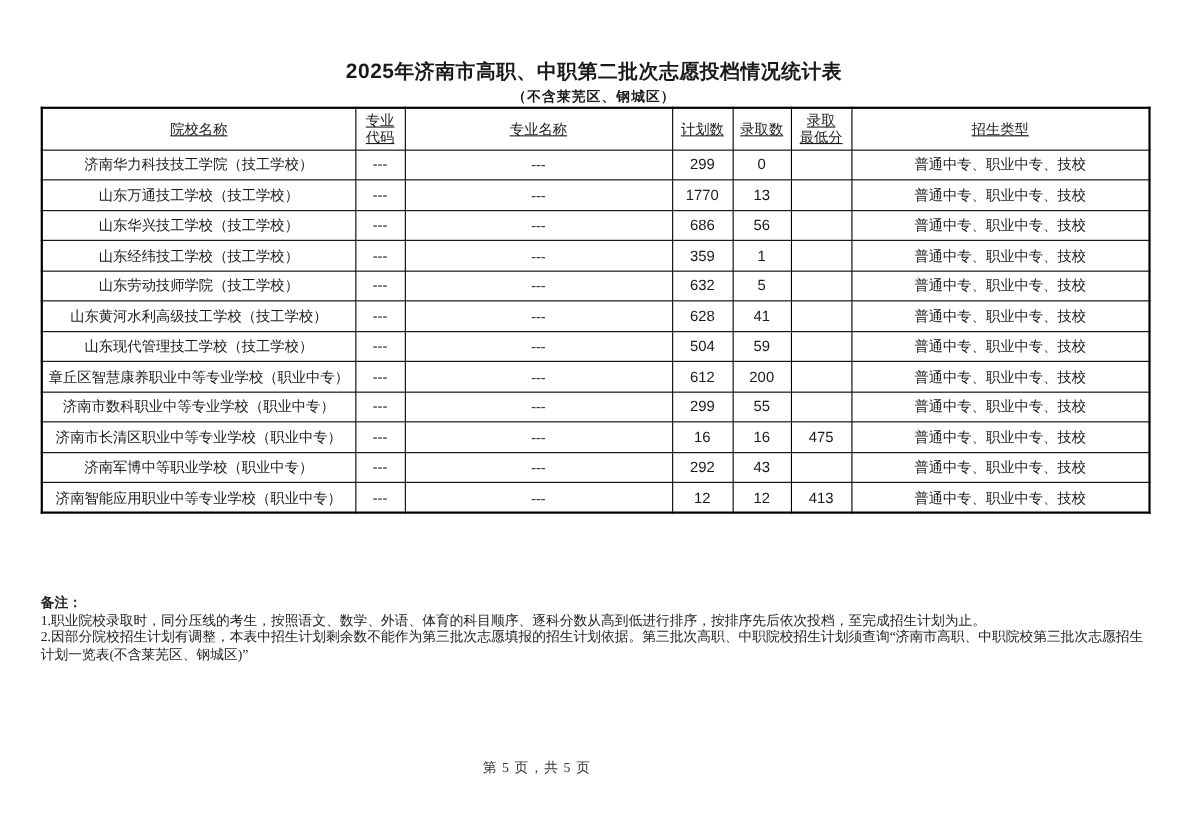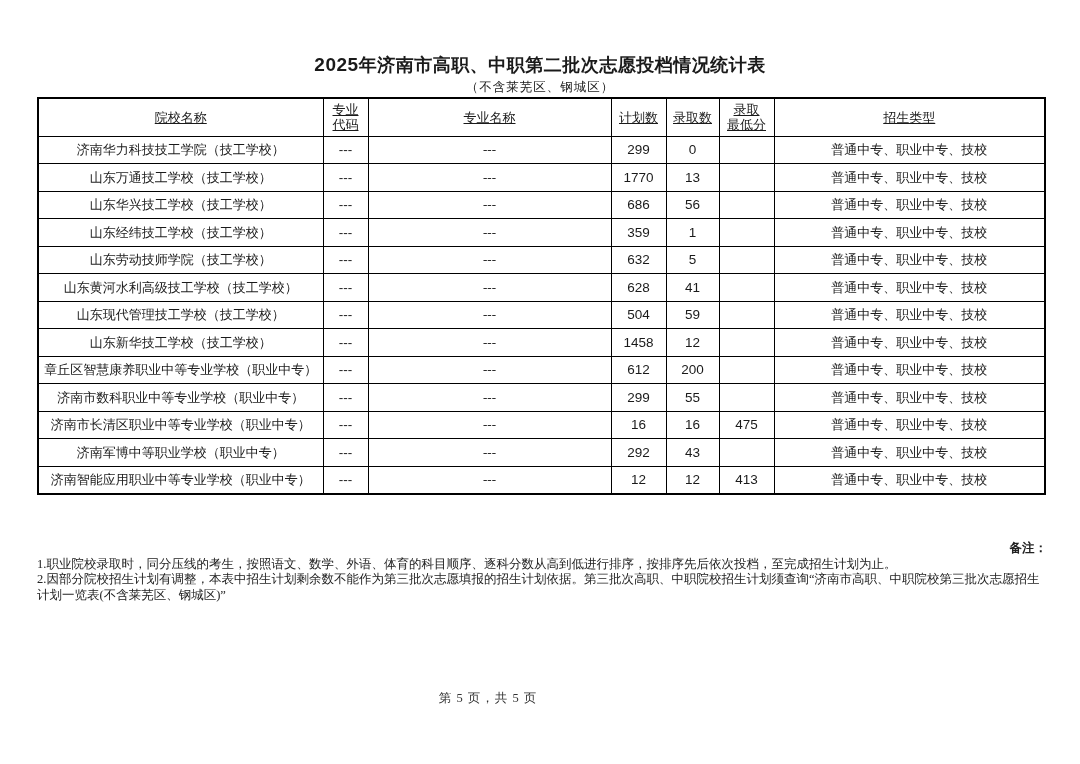--- a/index.html
+++ b/index.html
@@ -22,21 +22,21 @@
     letter-spacing: 0.5px;
     line-height: 22px;
   }
   .title-year {
     font-family: "Liberation Sans", "DejaVu Sans", sans-serif;
     font-size: 19px;
     font-weight: bold;
   }
   .subtitle {
     font-size: 12.5px;
-    font-weight: normal;
+    font-weight: bold;
     margin-top: 3px;
     letter-spacing: 1px;
   }
   table.stats {
     position: absolute;
     left: 37px; top: 97px;
     width: 1007px;
     border-collapse: collapse;
     table-layout: fixed;
   }
@@ -65,21 +65,21 @@
     font-size: 13.5px;
   }
   .notes {
     position: absolute;
     left: 37px; top: 541px;
     width: 1010px;
     font-size: 12.5px;
     line-height: 15.5px;
     color: #222;
   }
-  .notes .notes-label { font-weight: bold; text-align: right; }
+  .notes .notes-label { font-weight: bold; }
   .notes p { margin: 0; }
   .page-footer {
     position: absolute;
     top: 690px; left: 0; width: 976px;
     text-align: center;
     font-size: 12.5px;
     color: #333;
     letter-spacing: 1px;
   }
 </style>
@@ -172,29 +172,20 @@
       <tr>
         <td>山东现代管理技工学校（技工学校）</td>
         <td class="num">---</td>
         <td>---</td>
         <td class="num">504</td>
         <td class="num">59</td>
         <td class="num"></td>
         <td>普通中专、职业中专、技校</td>
       </tr>
       <tr>
-        <td>山东新华技工学校（技工学校）</td>
-        <td class="num">---</td>
-        <td>---</td>
-        <td class="num">1458</td>
-        <td class="num">12</td>
-        <td class="num"></td>
-        <td>普通中专、职业中专、技校</td>
-      </tr>
-      <tr>
         <td>章丘区智慧康养职业中等专业学校（职业中专）</td>
         <td class="num">---</td>
         <td>---</td>
         <td class="num">612</td>
         <td class="num">200</td>
         <td class="num"></td>
         <td>普通中专、职业中专、技校</td>
       </tr>
       <tr>
         <td>济南市数科职业中等专业学校（职业中专）</td>

